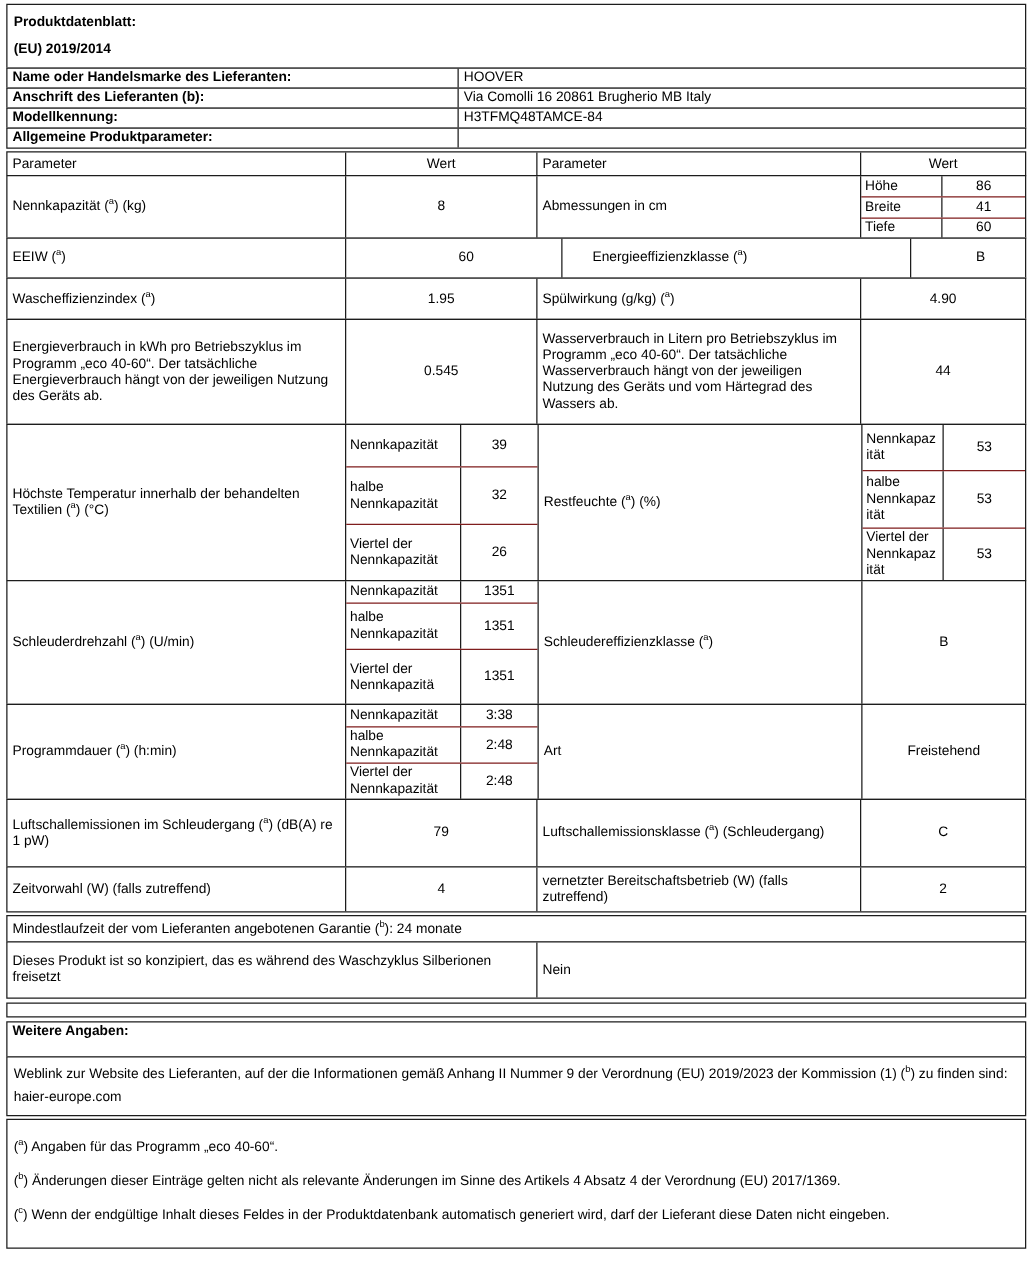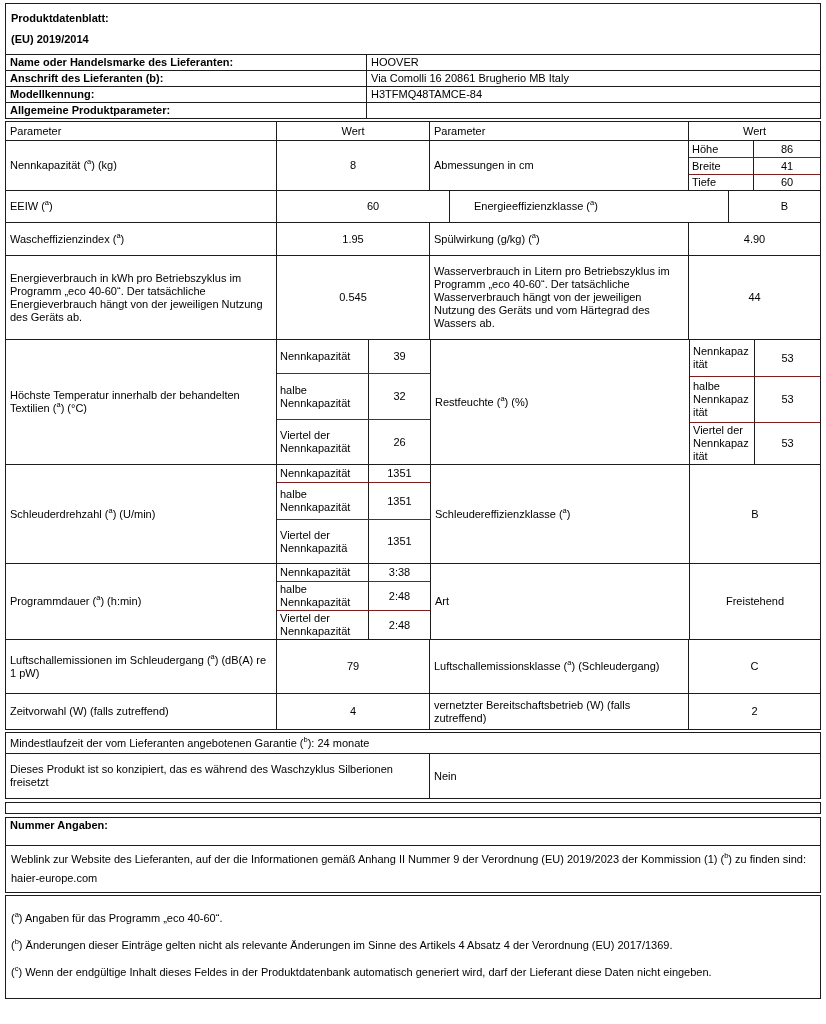--- a/index.html
+++ b/index.html
@@ -245,21 +245,21 @@
   <div class="block row rh46">
     <div class="cell br cL">
       <div class="txt">Dieses Produkt ist so konzipiert, das es während des Waschzyklus Silberionen freisetzt</div>
     </div>
     <div class="cell c4">Nein</div>
   </div>
 
   <div class="block row rh12 g3"></div>
 
   <div class="block row rh29 topalign g3">
-    <div class="cell b">Nummer Angaben:</div>
+    <div class="cell b">Weitere Angaben:</div>
   </div>
 
   <div class="block weblink rh47">
     <div><span>Weblink zur Website des Lieferanten, auf der die Informationen gemäß Anhang II Nummer 9 der Verordnung (EU) 2019/2023 der Kommission (1) (</span><sup>b</sup><span>) zu finden sind:</span></div>
     <div>haier-europe.com</div>
   </div>
 
   <div class="block footnotes g2">
     <div class="fnline"><span>(</span><sup>a</sup><span>) Angaben für das Programm „eco 40-60“.</span></div>
     <div class="fnline"><span>(</span><sup>b</sup><span>) Änderungen dieser Einträge gelten nicht als relevante Änderungen im Sinne des Artikels 4 Absatz 4 der Verordnung (EU) 2017/1369.</span></div>

